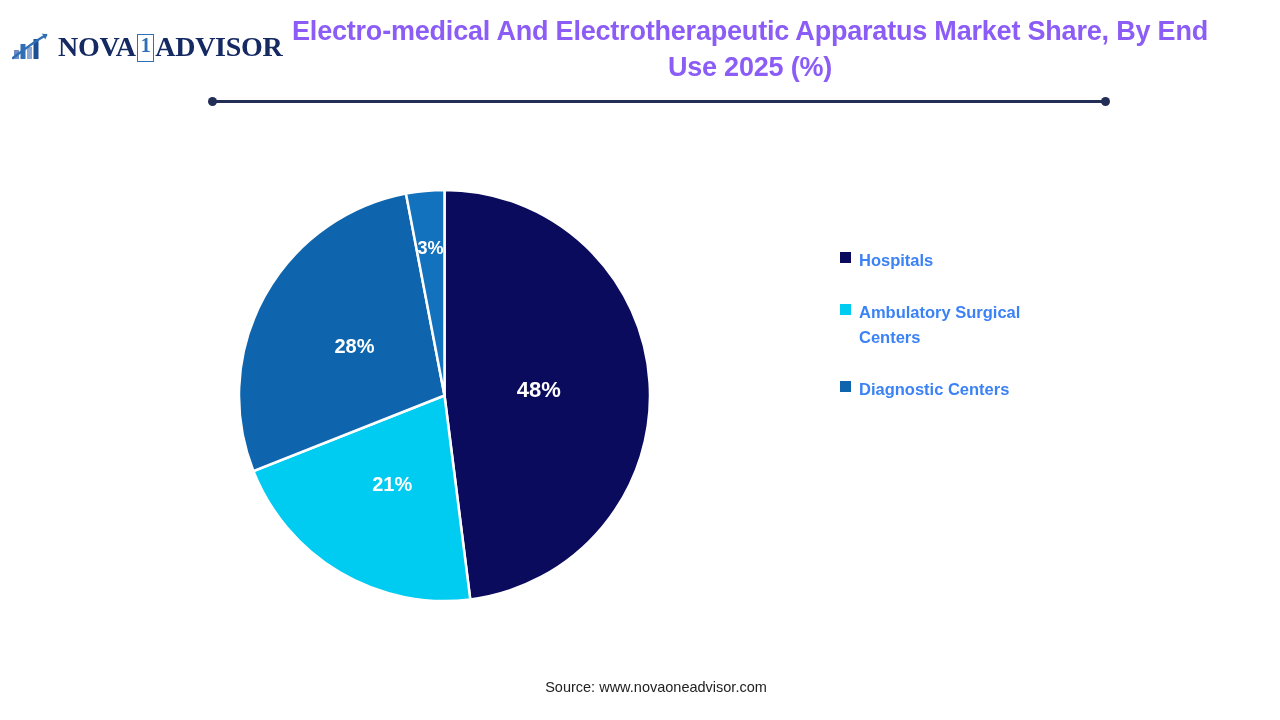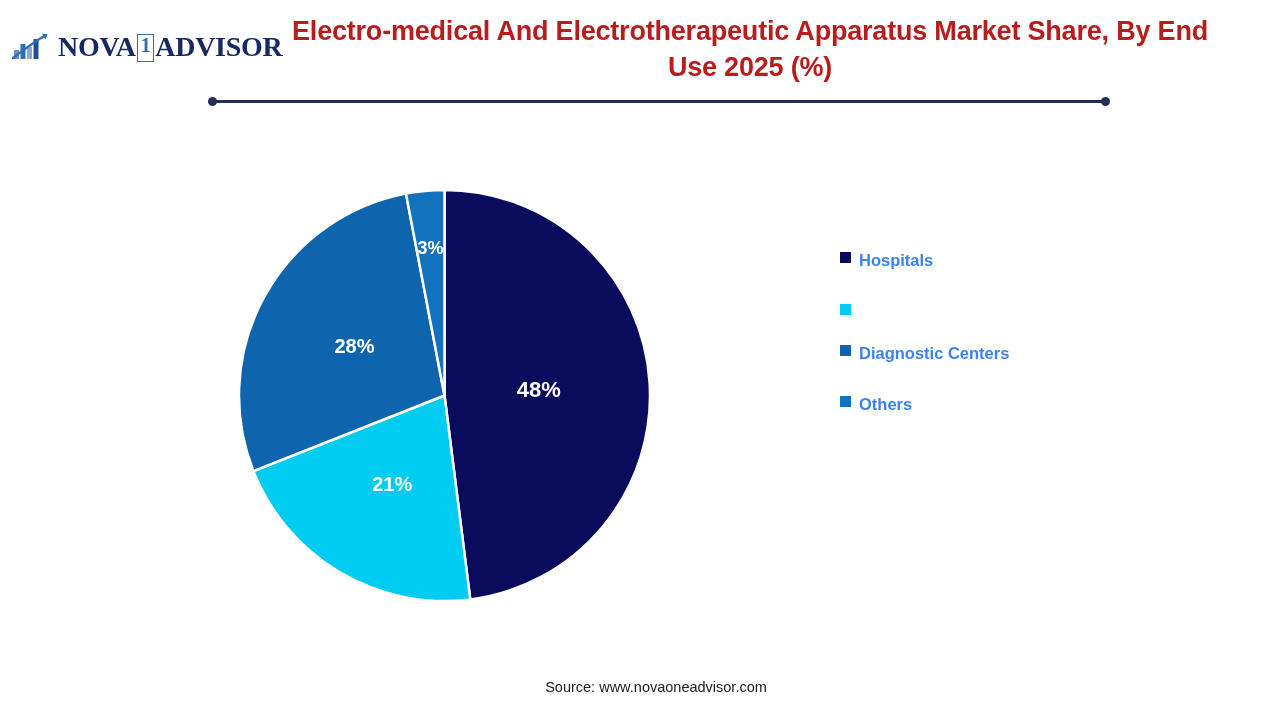--- a/index.html
+++ b/index.html
@@ -56,21 +56,21 @@
   .title {
     position: absolute;
     left: 290px;
     top: 14px;
     width: 920px;
     text-align: center;
     font-family: "Liberation Sans", sans-serif;
     font-weight: bold;
     font-size: 27px;
     line-height: 1.33;
-    color: #b91c1c;
+    color: #8b5cf6;
     letter-spacing: -0.2px;
   }
 
   
   .divider {
     position: absolute;
     left: 208px;
     top: 97px;
     width: 902px;
     height: 9px;
@@ -194,24 +194,21 @@
   </svg>
 </div>
 
 <div class="legend">
   <div class="legend-item">
     <span class="legend-swatch" style="background: rgb(11, 11, 94);"></span>
     <span class="legend-label">Hospitals</span>
   </div>
   <div class="legend-item">
     <span class="legend-swatch" style="background: rgb(0, 203, 240);"></span>
+    <span class="legend-label">Ambulatory Surgical Centers</span>
   </div>
   <div class="legend-item">
     <span class="legend-swatch" style="background: rgb(14, 101, 173);"></span>
     <span class="legend-label">Diagnostic Centers</span>
   </div>
-  <div class="legend-item">
-    <span class="legend-swatch" style="background: rgb(18, 114, 190);"></span>
-    <span class="legend-label">Others</span>
-  </div>
 </div>
 
 <div class="source">Source: www.novaoneadvisor.com</div>
 
 </body></html>

